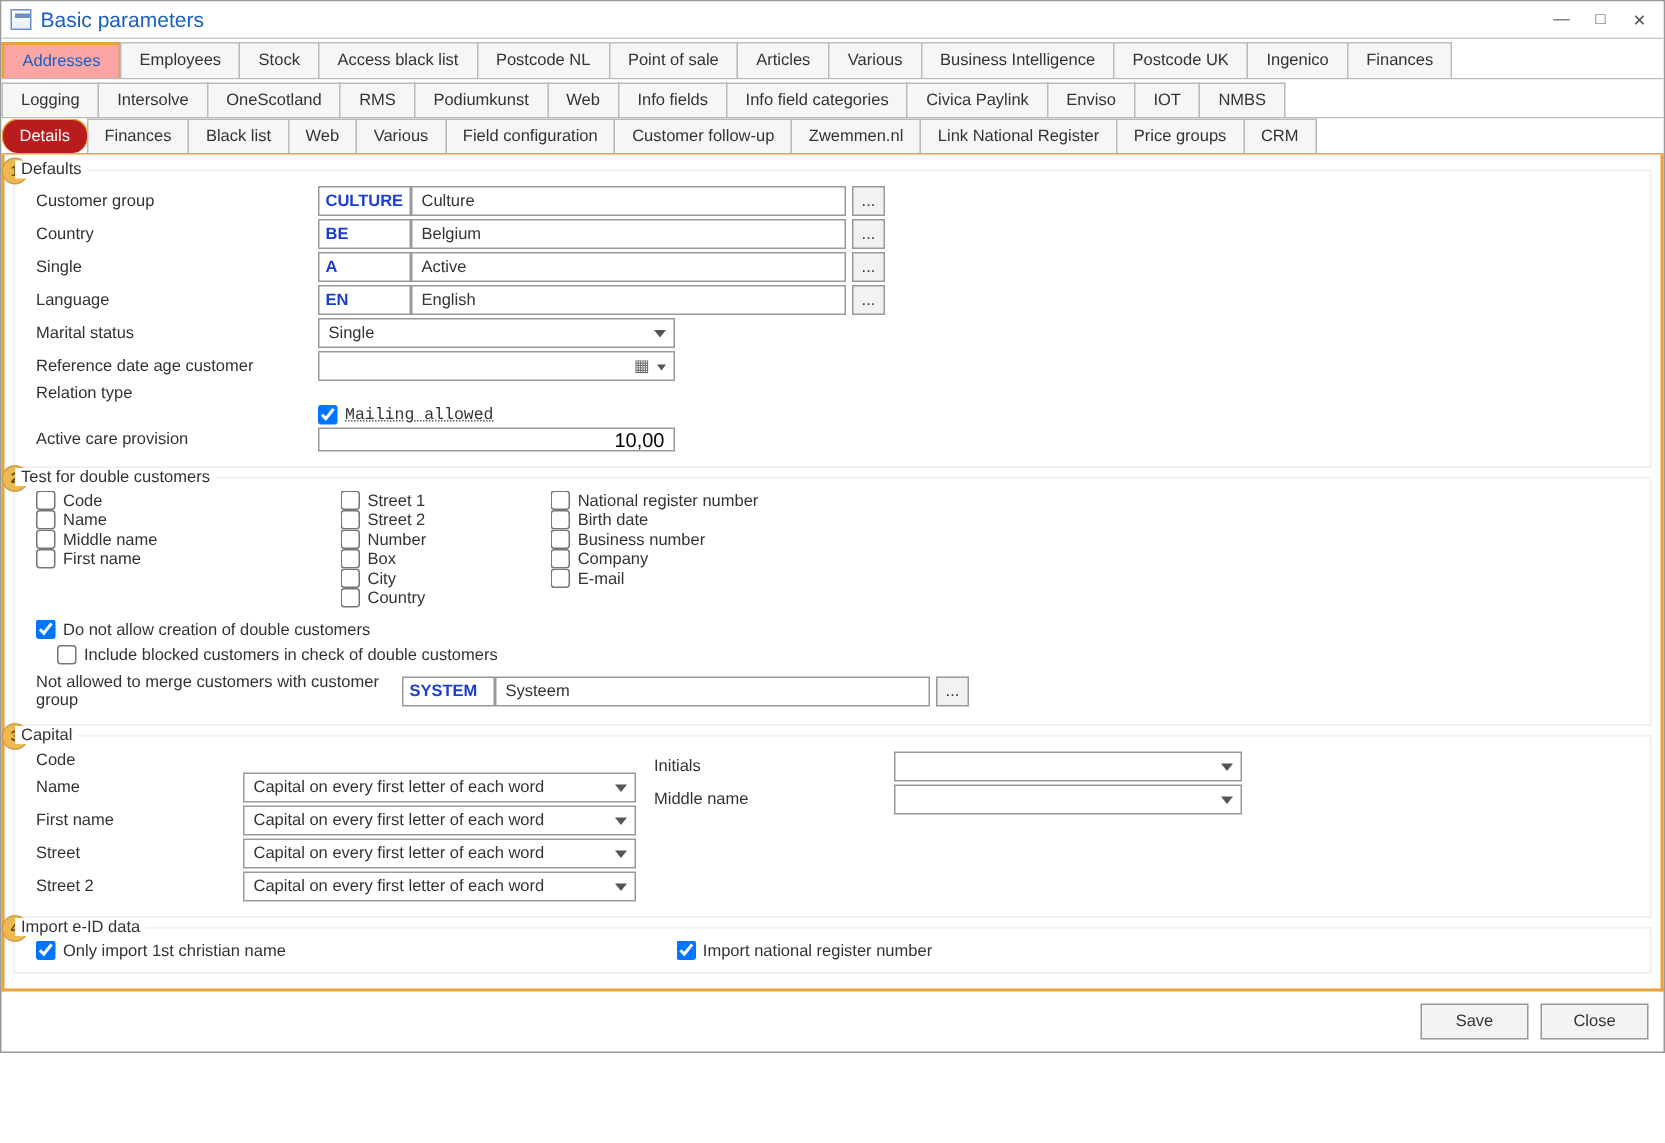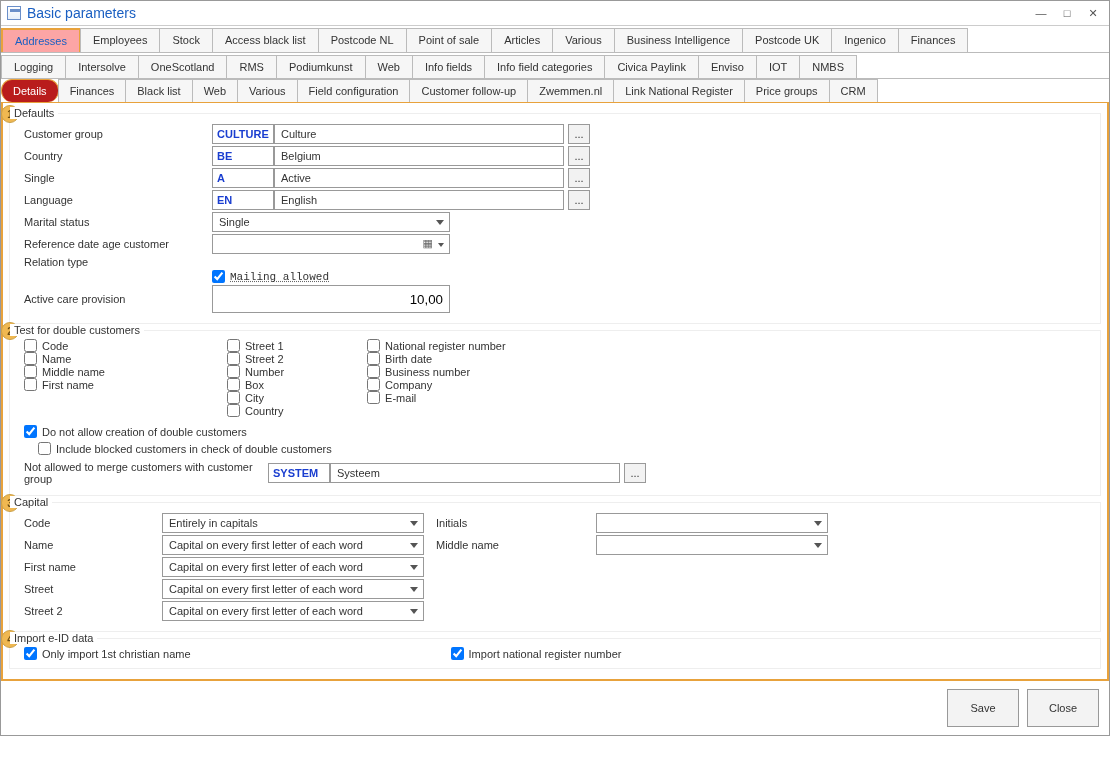--- a/index.html
+++ b/index.html
@@ -94,28 +94,28 @@
   .datebox::after {
     content:'▦'; position:absolute; right:16px; top:2px; font-size:11px; color:#666;
   }
   .datebox::before {
     content:''; position:absolute; right:5px; top:8px;
     border-left:3px solid transparent; border-right:3px solid transparent; border-top:4px solid #555;
   }
   .chk { display:flex; align-items:center; gap:5px; }
   .chk input { margin:0; width:13px; height:13px; }
   .numbox {
-    width:238px; height:28px; border:1px solid #999; text-align:right;
+    width:238px; height:16px; border:1px solid #999; text-align:right;
     padding:2px 6px; background:#fff;
   }
   .col3 { display:flex; gap:70px; }
   .col3 .col { display:flex; flex-direction:column; gap:0; }
   .footer { display:flex; justify-content:flex-end; gap:8px; padding:8px 10px; }
   .btn {
-    min-width:72px; height:38px; border:1px solid #999; background:#f3f3f3;
+    min-width:72px; height:24px; border:1px solid #999; background:#f3f3f3;
     display:flex; align-items:center; justify-content:center; cursor:pointer;
     font-size:11px;
   }
   .dotted { text-decoration-style:dotted; text-decoration-line:underline; text-decoration-color:#666;font-family:Liberation Mono, monospace; }
 </style>
 </head>
 <body>
 
 <div class="window">
   <div class="titlebar">
@@ -322,23 +322,20 @@
     </div>
 
     <div class="section">
       <span class="badge">3</span>
       <span class="legend">Capital</span>
 
       <div style="display:flex; gap:12px;">
         <div>
           <div class="row">
               <span class="lbl-s">Code</span>
-              <span class="sel" style="width:262px">
-                <span>Entirely in capitals</span>
-              </span>
             </div>
           <div class="row">
               <span class="lbl-s">Name</span>
               <span class="sel" style="width:262px">
                 <span>Capital on every first letter of each word</span>
               </span>
             </div>
           <div class="row">
               <span class="lbl-s">First name</span>
               <span class="sel" style="width:262px">

